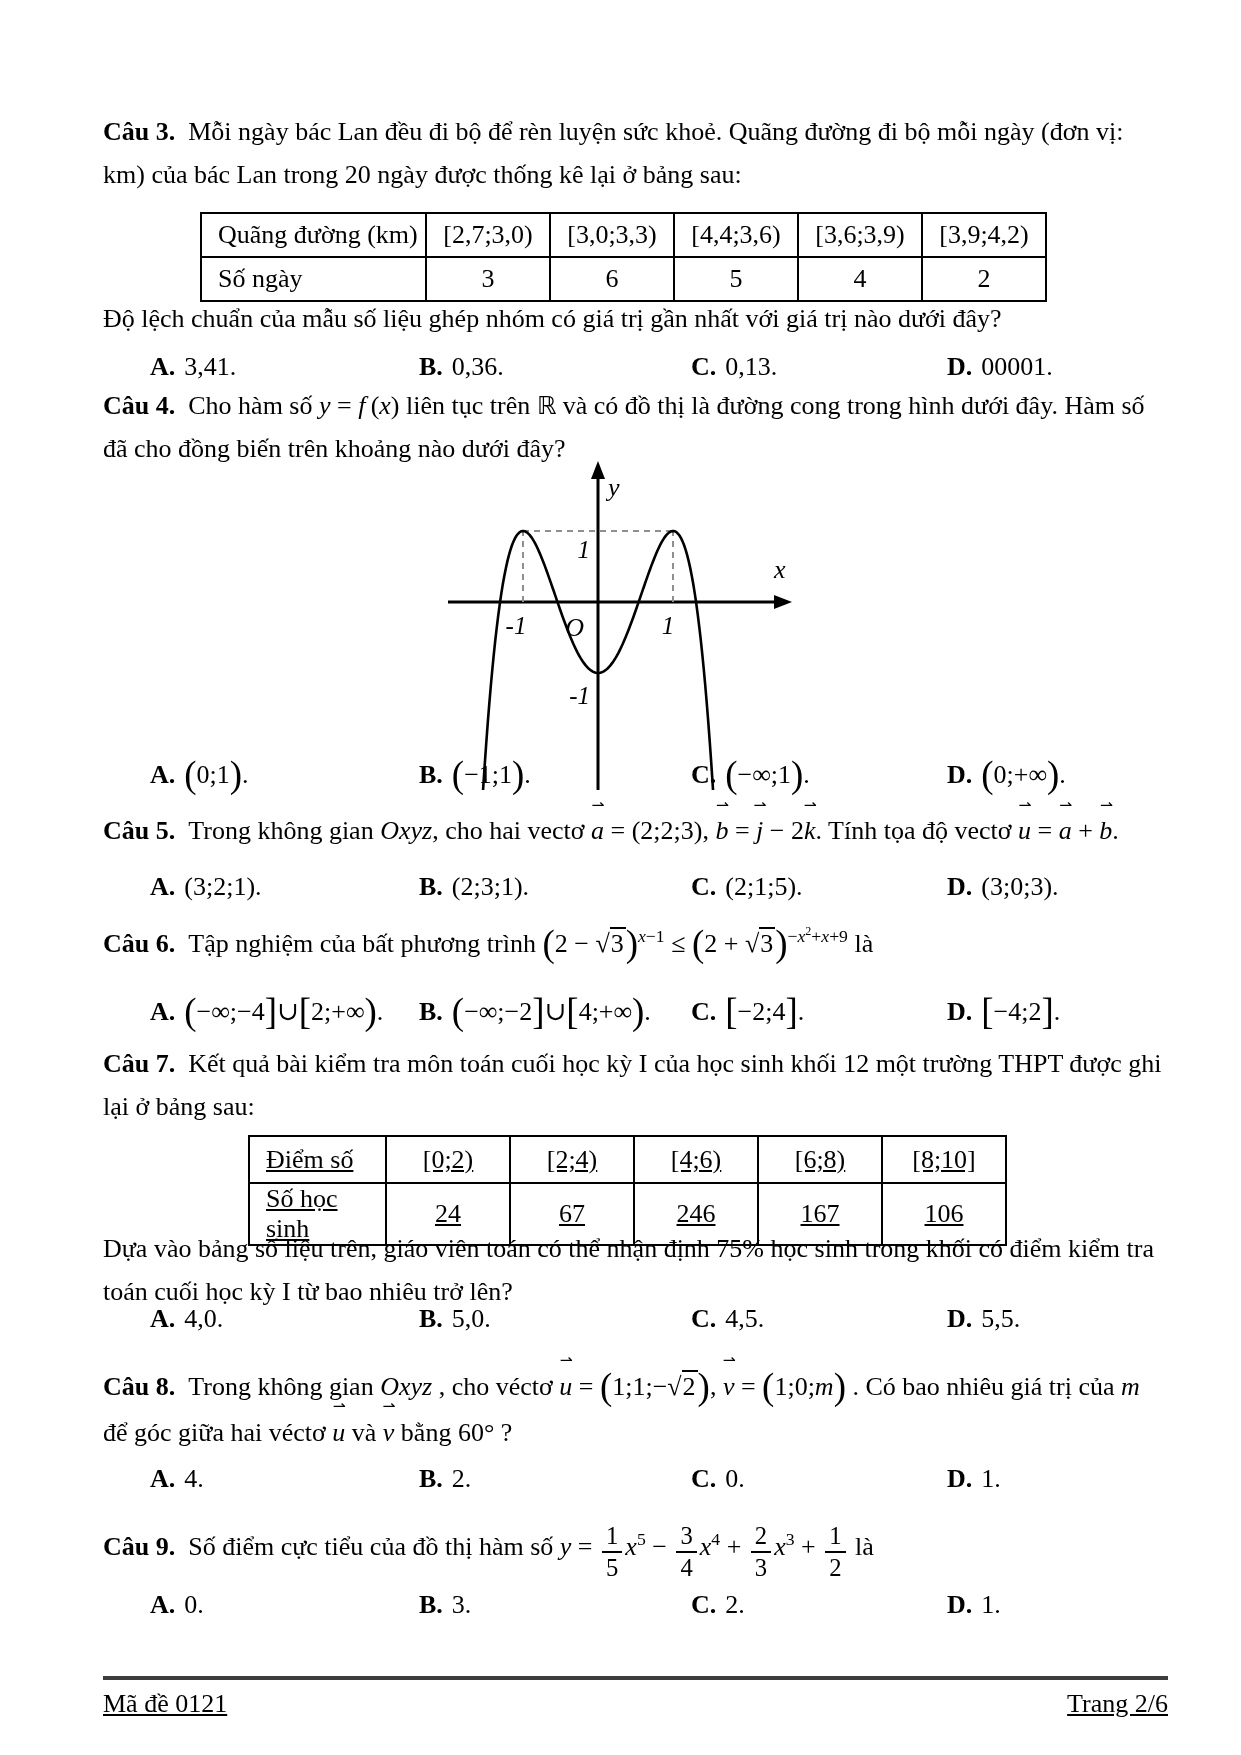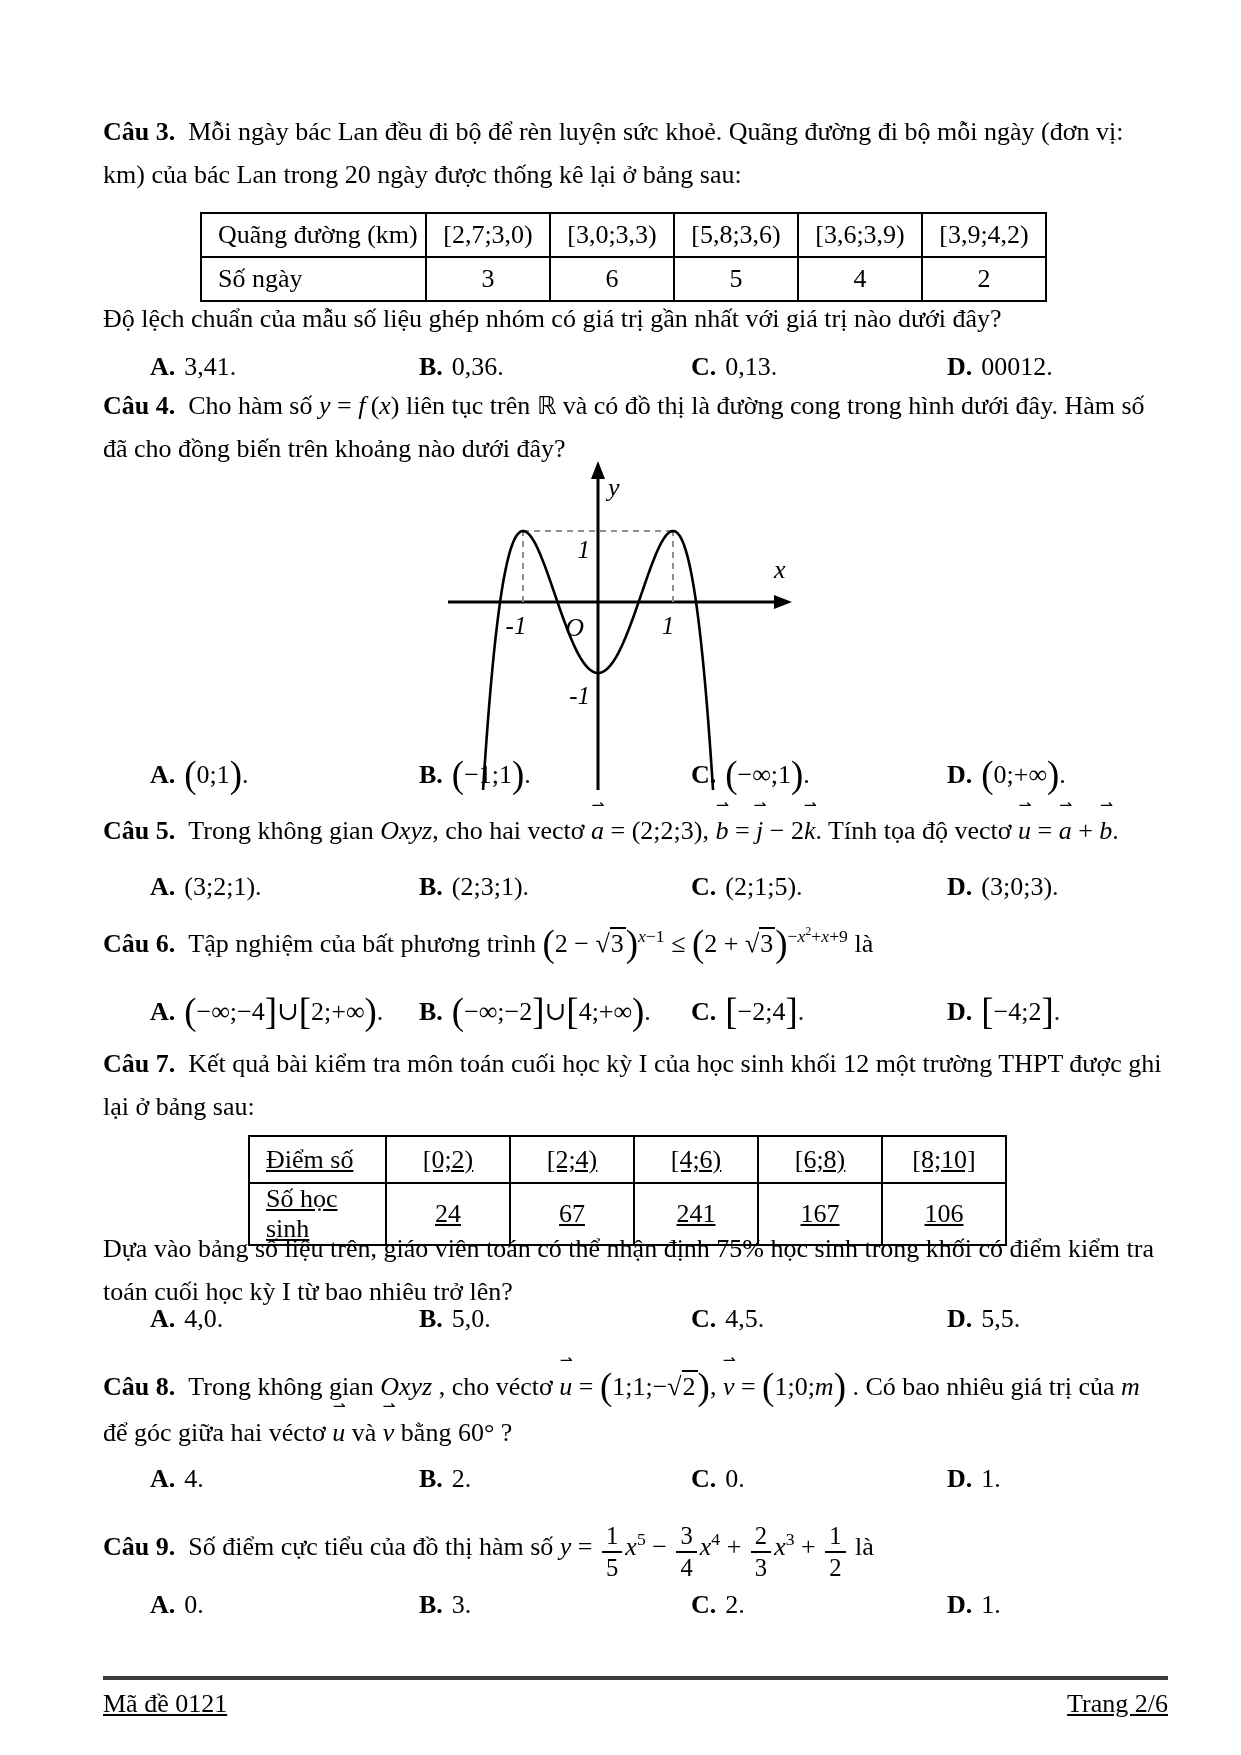--- a/index.html
+++ b/index.html
@@ -53,21 +53,21 @@
         <col style="width:124px">
         <col style="width:124px">
         <col style="width:124px">
         <col style="width:124px">
       </colgroup>
     <tbody>
         <tr>
       <td class="c0">Quãng đường (km)</td>
       <td>[2,7;3,0)</td>
       <td>[3,0;3,3)</td>
-      <td>[5,8;3,6)</td>
+      <td>[4,4;3,6)</td>
       <td>[3,6;3,9)</td>
       <td>[3,9;4,2)</td>
     </tr>
     <tr>
       <td class="c0">Số ngày</td>
       <td>3</td>
       <td>6</td>
       <td>5</td>
       <td>4</td>
       <td>2</td>
@@ -76,21 +76,21 @@
     </table>
 
   <div class="blk" style="top:297px">
     <p class="qtext">Độ lệch chuẩn của mẫu số liệu ghép nhóm có giá trị gần nhất với giá trị nào dưới đây?</p>
   </div>
 
   <div class="answers" style="top:344px">
     <span class="opt"><b class="albl">A.</b><span>3,41.</span></span>
     <span class="opt"><b class="albl">B.</b><span>0,36.</span></span>
     <span class="opt"><b class="albl">C.</b><span>0,13.</span></span>
-    <span class="opt"><b class="albl">D.</b><span>00012.</span></span>
+    <span class="opt"><b class="albl">D.</b><span>00001.</span></span>
   </div>
 
   <div class="blk" style="top:384px">
     <p class="qtext"><b class="qnum">Câu 4.</b><span>Cho hàm số <i>y</i> = <i>f</i> (<i>x</i>) liên tục trên <span class="bb">ℝ</span> và có đồ thị là đường cong trong hình dưới đây. Hàm số đã cho đồng biến trên khoảng nào dưới đây?</span></p>
   </div>
 
   <svg class="graph" style="top:460px;left:440px" width="360" height="330" viewBox="0 0 360 330">
 
     <line x1="8" y1="142" x2="340" y2="142" stroke="#000" stroke-width="3"></line>
     <polygon points="352,142 334,135 334,149" fill="#000"></polygon>
@@ -162,21 +162,21 @@
       <td>[0;2)</td>
       <td>[2;4)</td>
       <td>[4;6)</td>
       <td>[6;8)</td>
       <td>[8;10]</td>
     </tr>
     <tr>
       <td class="c0">Số học sinh</td>
       <td>24</td>
       <td>67</td>
-      <td>241</td>
+      <td>246</td>
       <td>167</td>
       <td>106</td>
     </tr>
   </tbody>
     </table>
 
   <div class="blk" style="top:1227px">
     <p class="qtext">Dựa vào bảng số liệu trên, giáo viên toán có thể nhận định 75% học sinh trong khối có điểm kiểm tra toán cuối học kỳ I từ bao nhiêu trở lên?</p>
   </div>
 

